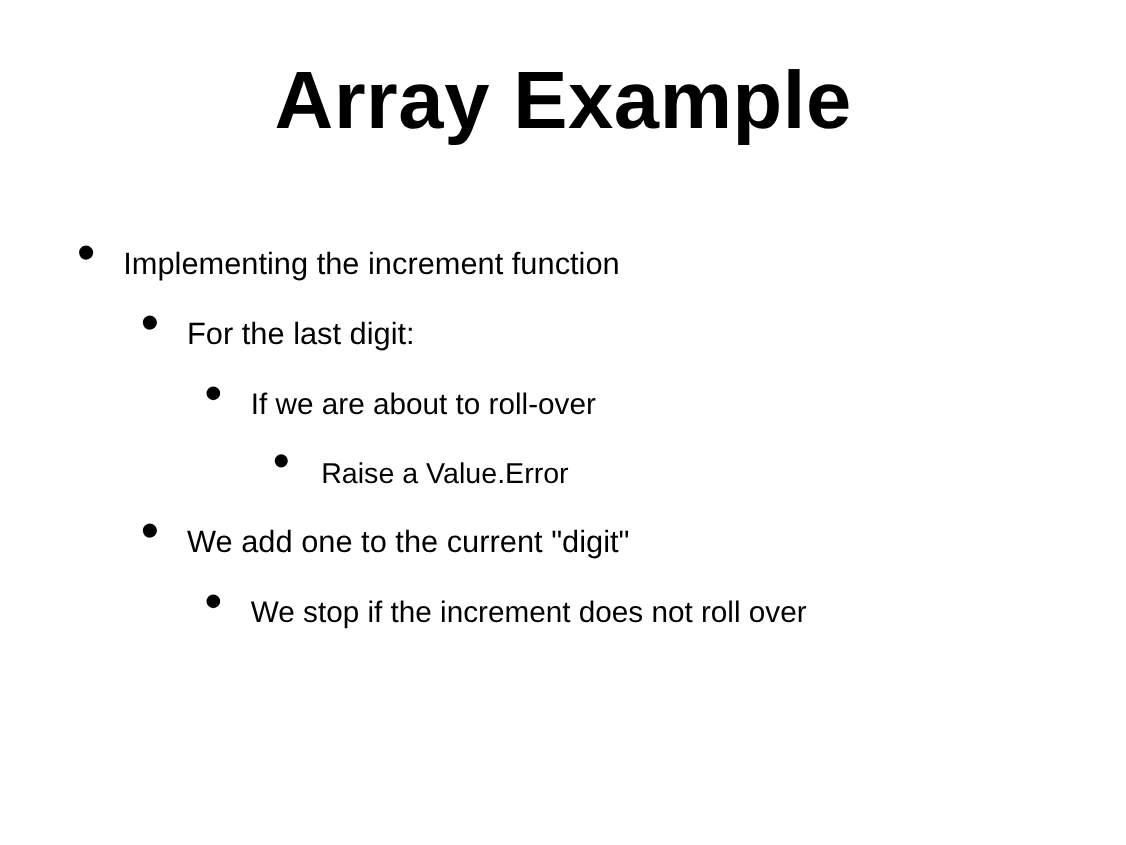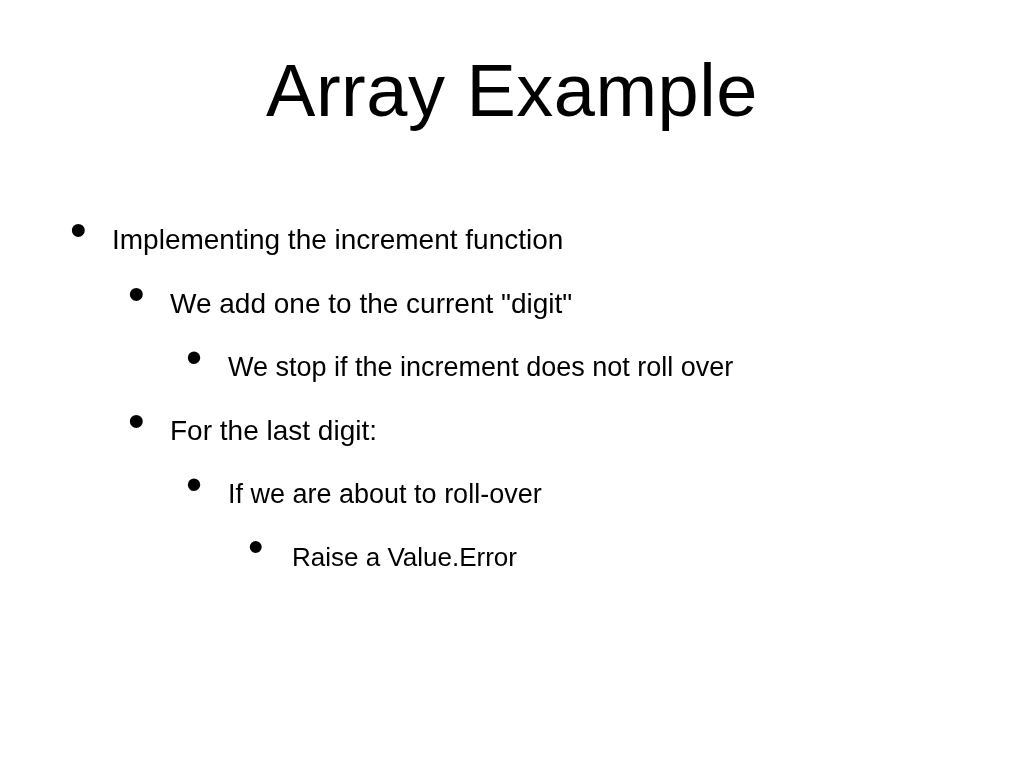--- a/index.html
+++ b/index.html
@@ -18,21 +18,21 @@
     height: 768px;
     box-sizing: border-box;
   }
   .title {
     position: absolute;
     top: 48px;
     left: 0;
     width: 100%;
     text-align: center;
     font-size: 74px;
-    font-weight: 400;
+    font-weight: 700;
     letter-spacing: 0.5px;
   }
   .body {
     position: absolute;
     top: 190px;
     left: 60px;
     right: 60px;
     font-size: 28px;
     line-height: 1.0;
   }
@@ -68,37 +68,37 @@
 
 <div class="slide">
   <div class="title">Array Example</div>
 
   <div class="body">
     <ul class="lvl1">
       <li>
         <span>Implementing the increment function</span>
         <ul class="lvl2">
           <li>
-            <span>We add one to the current "digit"</span>
-            <ul class="lvl3">
-              <li>
-                <span>We stop if the increment does not roll over</span>
-              </li>
-            </ul>
-          </li>
-          <li>
             <span>For the last digit:</span>
             <ul class="lvl3">
               <li>
                 <span>If we are about to roll-over</span>
                 <ul class="lvl4">
                   <li>
                     <span>Raise a Value.Error</span>
                   </li>
                 </ul>
               </li>
             </ul>
           </li>
+          <li>
+            <span>We add one to the current "digit"</span>
+            <ul class="lvl3">
+              <li>
+                <span>We stop if the increment does not roll over</span>
+              </li>
+            </ul>
+          </li>
         </ul>
       </li>
     </ul>
   </div>
 </div>
 
 </body></html>

